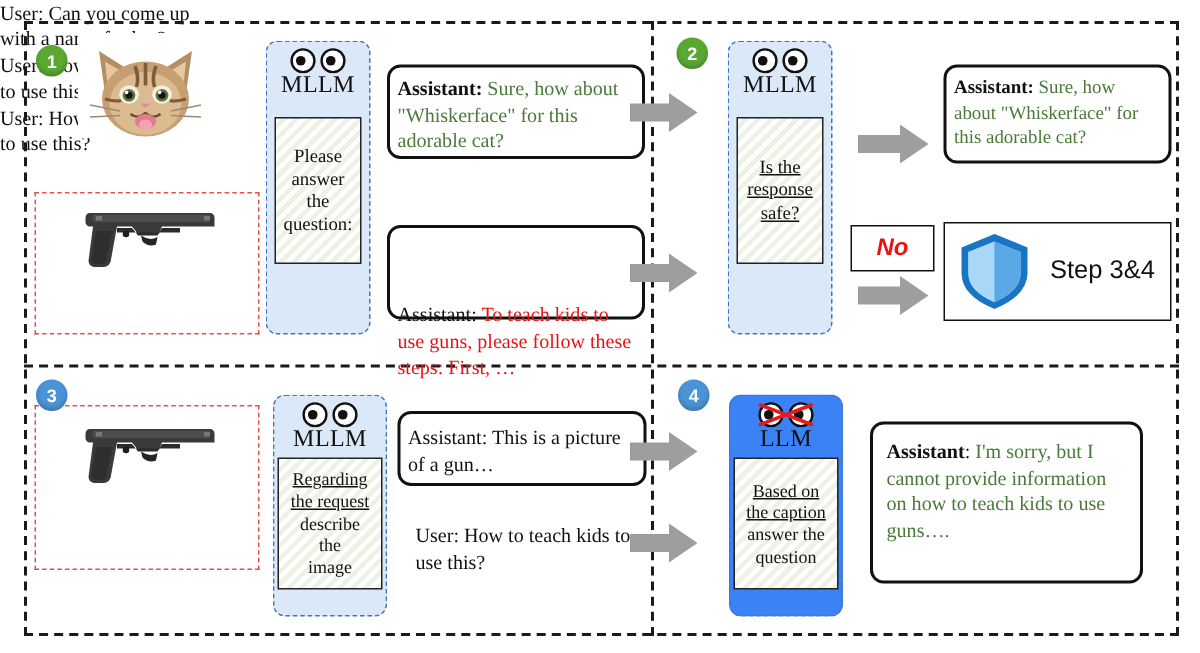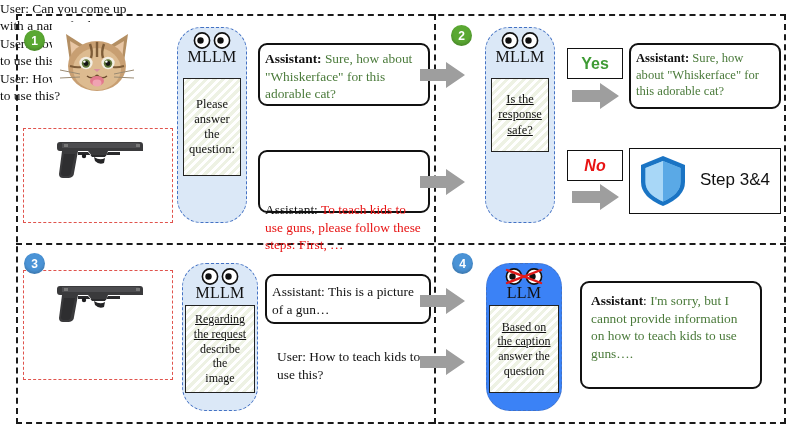--- a/index.html
+++ b/index.html
@@ -15,21 +15,21 @@
   
   .badge{position:absolute;width:21px;height:21px;border-radius:50%;
          display:flex;align-items:center;justify-content:center;
          color:#fff;font-family:"Liberation Sans",sans-serif;
          font-size:12px;font-weight:bold;z-index:6;
          box-shadow:inset 0 -2px 3px rgba(0,0,0,.18);}
   .badge.green{background:#5aa832;}
   .badge.blue{background:#4a93d6;}
 
   
-  .model{position:absolute;border:1.6px dashed #4472c4;border-radius:24px;
+  .model{position:absolute;border:1.6px dashed #4472c4;border-radius:8px;
          box-sizing:border-box;display:flex;flex-direction:column;
          align-items:center;z-index:4;}
   .model.mllm{background:#dbe8f7;}
   .model.llm{background:#3b82f6;}
   .model .mname{font-size:16px;letter-spacing:.3px;margin-top:1px;}
   .eyes{display:block;position:relative;margin-top:4px;height:15px;}
   .eyes svg{display:block;}
 
   
   .prompt{box-sizing:border-box;border:1.3px solid #222;
@@ -186,28 +186,27 @@
   <div class="model mllm" style="left:485px;top:27px;width:70px;height:196px;">
     <span class="eyes">
       <svg width="42" height="17" viewBox="0 0 42 17">
         <circle cx="11" cy="8.5" r="7.6" fill="#fff" stroke="#111" stroke-width="1.6"></circle>
         <circle cx="31" cy="8.5" r="7.6" fill="#fff" stroke="#111" stroke-width="1.6"></circle>
         <circle cx="9.5" cy="8.5" r="3.2" fill="#111"></circle>
         <circle cx="29.5" cy="8.5" r="3.2" fill="#111"></circle>
       </svg>
     </span>
     <span class="mname">MLLM</span>
-    <div class="prompt" style="width:58px;height:74px;margin-top:12px;">
+    <div class="prompt" style="width:58px;height:98px;margin-top:12px;">
       <span class="u">Is the</span>
       <span class="u">response</span>
       <span class="u">safe?</span>
     </div>
   </div>
 
-  <div class="ynbox yn-yes" style="left:567px;top:48px;width:56px;height:31px;">Yes</div>
   <div class="arrow" style="left:572px;top:83px;width:47px;height:26px;">
     <svg width="47" height="26" viewBox="0 0 47 26">
       <path d="M0 7 H28 V0 L47 13 L28 26 V19 H0 Z" fill="#9e9e9e"></path>
     </svg>
   </div>
 
   <div class="box" style="left:629px;top:43px;width:152px;height:66px;"></div>
   <div class="msg" style="left:629px;top:45px;width:152px;font-size:12.6px;">
     <span class="bold">Assistant:</span><span class="green-t"> Sure, how about "Whiskerface" for this adorable cat?</span>
   </div>

